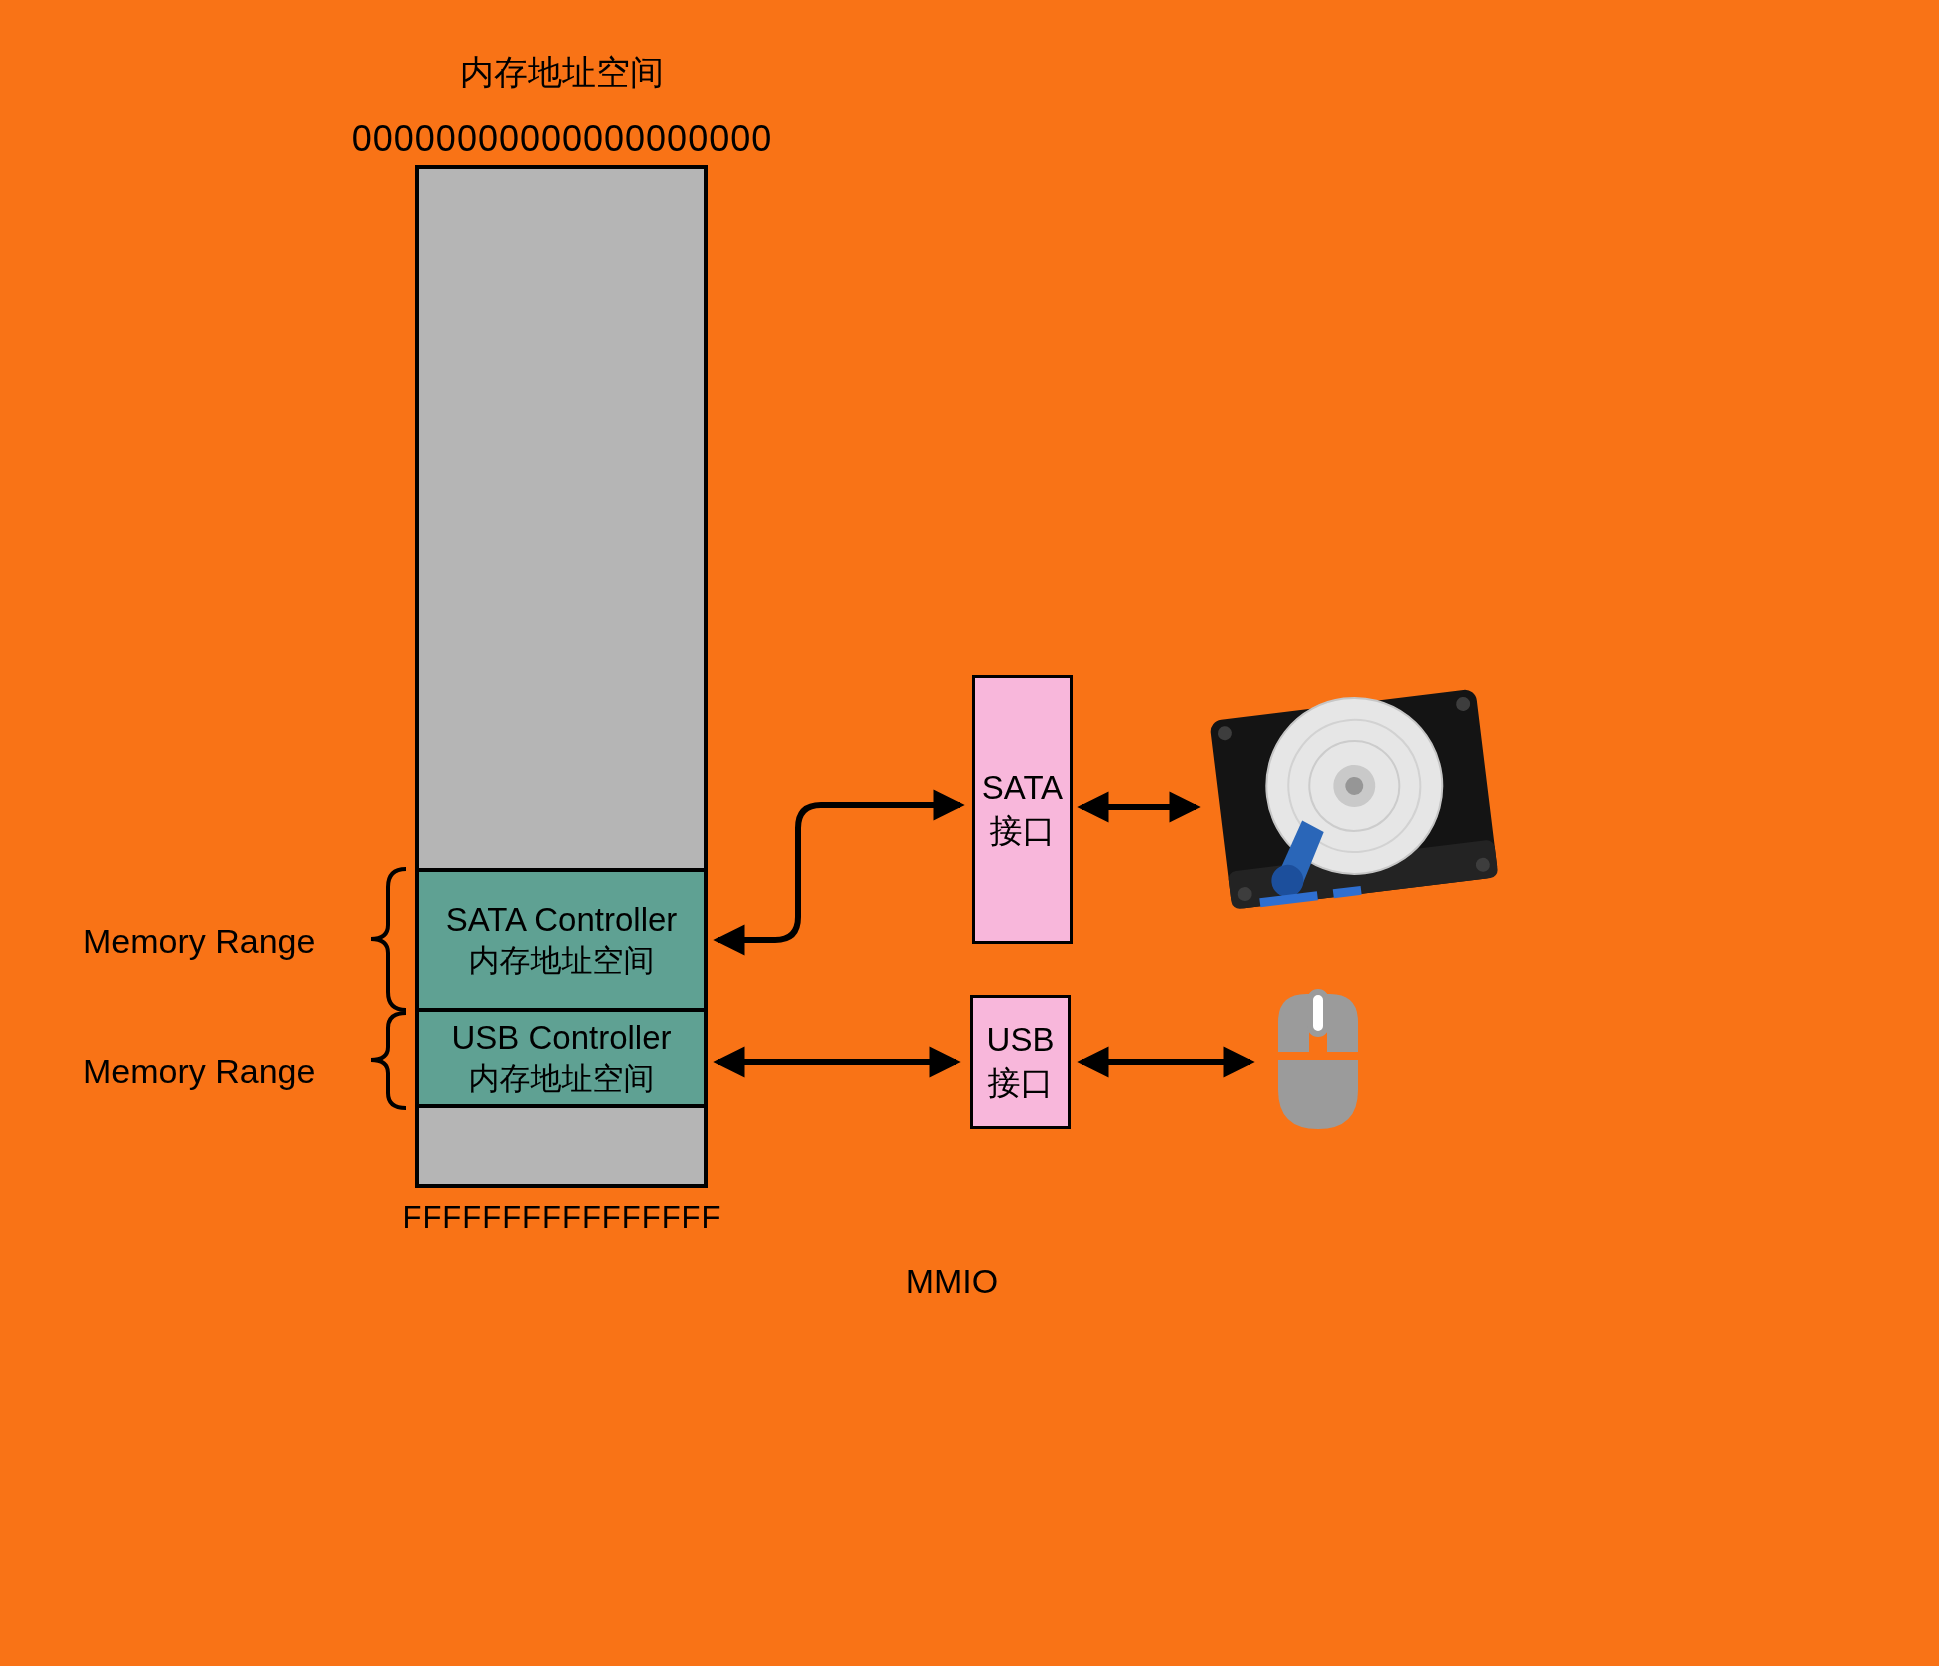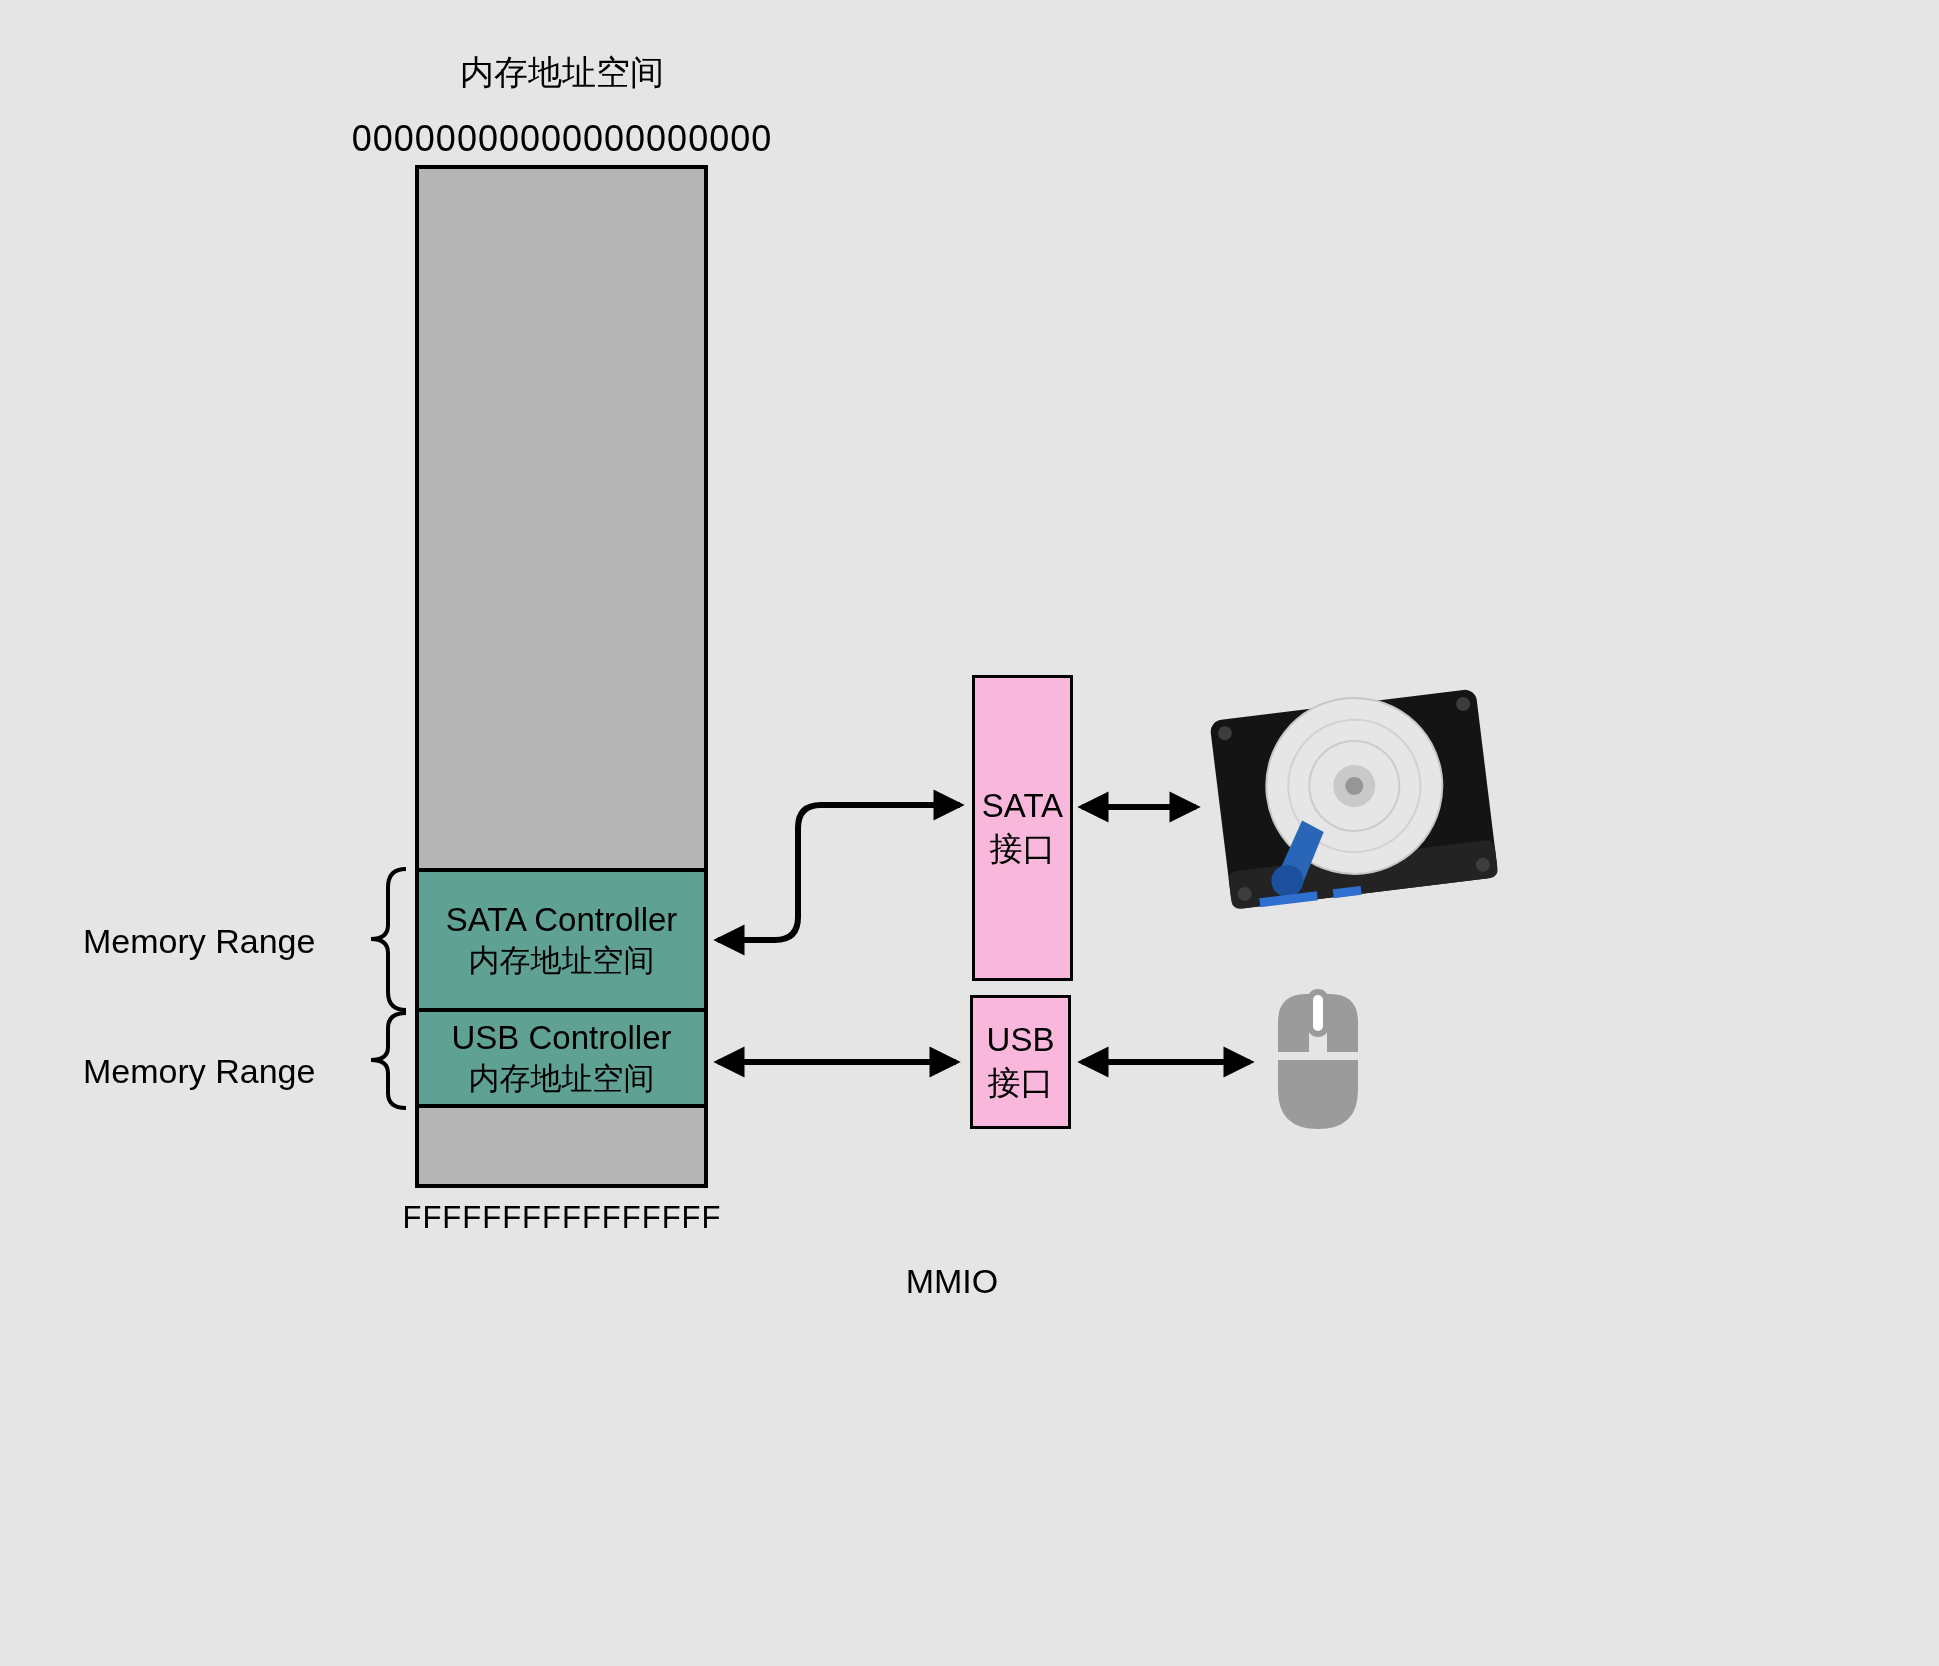--- a/index.html
+++ b/index.html
@@ -6,21 +6,21 @@
     margin: 0;
     padding: 0;
     background: #ffffff;
     font-family: "Liberation Sans", "DejaVu Sans", sans-serif;
     color: #000;
   }
   #canvas {
     position: relative;
     width: 1939px;
     height: 1666px;
-    background: #e5e5e5;
+    background: #f97316;
     overflow: hidden;
   }
   .abs { position: absolute; }
   .ctr { text-align: center; }
 
   .title-label {
     left: 362px; top: 50px; width: 400px;
     font-size: 34px;
   }
   .addr-top {
@@ -72,21 +72,21 @@
   .range-usb  { top: 1052px; }
 
   .iface-box {
     background: var(--interface_box, #f8b7db);
     border: 3px solid var(--border, #000);
     box-sizing: border-box;
     display: flex; flex-direction: column;
     align-items: center; justify-content: center;
     font-size: 33px; line-height: 1.3;
   }
-  .iface-sata { left: 972px; top: 675px; width: 101px; height: 306px; }
+  .iface-sata { left: 972px; top: 675px; width: 101px; height: 269px; }
   .iface-usb  { left: 970px; top: 995px; width: 101px; height: 134px; }
 
   .overlay-svg {
     left: 0; top: 0; width: 1939px; height: 1666px;
     pointer-events: none;
   }
   .connector { stroke: #000; stroke-width: 6; fill: none; }
   .brace { stroke: #000; stroke-width: 4; fill: none; }
 
   .device-hdd   { left: 1205px; top: 688px; width: 300px; height: 240px; }

